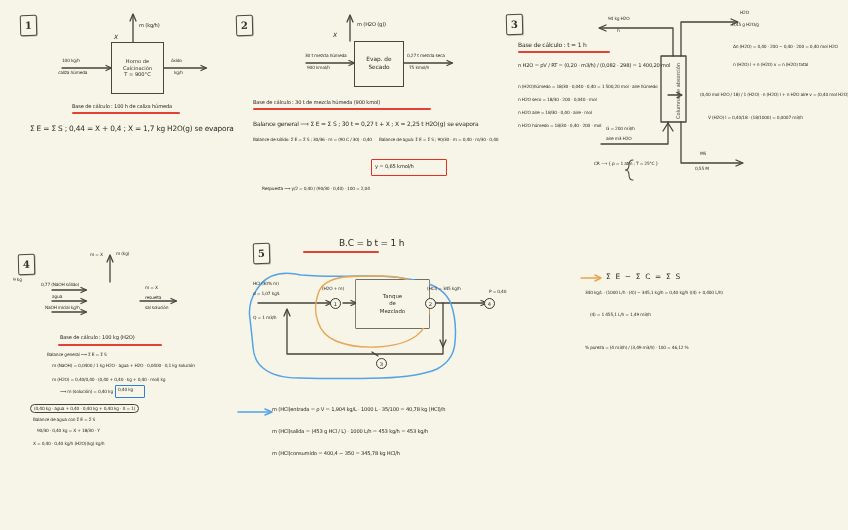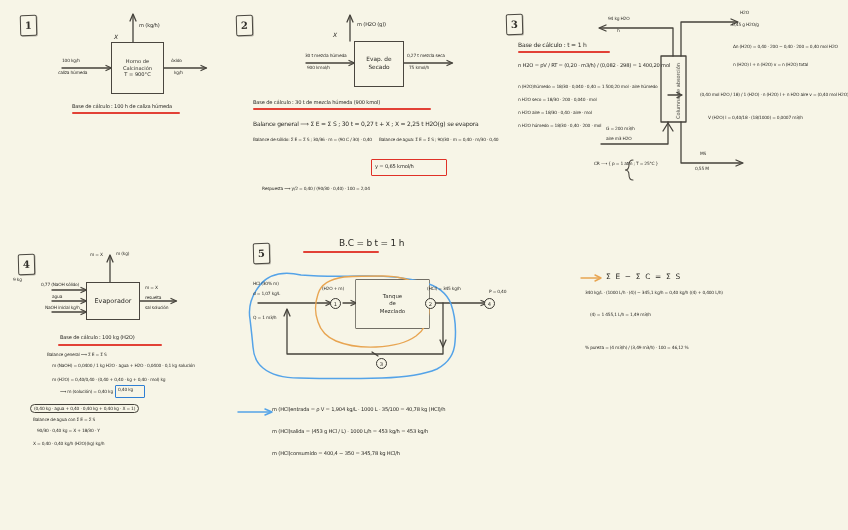--- a/index.html
+++ b/index.html
@@ -181,20 +181,21 @@
   <div class="hw sm ital" style="left:114px;top:33px;">X</div>
 
   <div class="hw tiny blur" style="left:62px;top:58px;">100 kg/h</div>
   <div class="hw tiny blur" style="left:58px;top:70px;">caliza húmeda</div>
   <div class="hw tiny blur" style="left:171px;top:58px;">óxido</div>
   <div class="hw tiny blur" style="left:174px;top:70px;">kg/h</div>
 
   <div class="hw xs blur" style="left:72px;top:103px;">Base de cálculo : 100 h de caliza húmeda</div>
   <div class="redline" style="left:72px;top:112px;width:108px;"></div>
 
+  <div class="hw md blur" style="left:30px;top:124px;">Σ E = Σ S ;   0,44 = X + 0,4 ;   X = 1,7 kg H2O(g) se evapora</div>
 
   <div class="numbox" style="left:236px;top:15px;">2</div>
 
   <div class="block blur" style="left:354px;top:41px;width:50px;height:46px;font-size:5.8px;">
     <span>Evap. de</span>
     <span>Secado</span>
   </div>
 
   <div class="hw xs blur" style="left:357px;top:21px;">m (H2O (g))</div>
   <div class="hw sm ital" style="left:333px;top:31px;">X</div>
@@ -240,23 +241,20 @@
   <div class="hw tiny blur" style="left:518px;top:110px;">n H2O aire = 18/30 · 0,40 · aire · mol</div>
   <div class="hw tiny blur" style="left:518px;top:123px;">n H2O húmedo = 18/30 · 0,40 · 200 · mol</div>
 
   <div class="hw tiny blur" style="left:733px;top:44px;">Δn (H2O) = 0,40 · 200 − 0,40 · 200 = 0,40 mol H2O</div>
   <div class="hw tiny blur" style="left:733px;top:62px;">n (H2O) l  +  n (H2O) v  =  n (H2O) total</div>
   <div class="hw tiny blur" style="left:700px;top:92px;">(0,40 mol H2O / 18) / 1 (H2O) · n (H2O) l + n H2O aire v = (0,40 mol H2O) / 18  mol</div>
   <div class="hw tiny blur" style="left:708px;top:115px;">V (H2O) l  =  0,40/18 · (18/1000) = 0,0007 m3/h</div>
 
   <div class="numbox" style="left:18px;top:254px;">4</div>
 
-  <div class="block blur" style="left:86px;top:282px;width:54px;height:38px;font-size:6.4px;">
-    <span>Evaporador</span>
-  </div>
 
   <div class="hw tiny blur" style="left:116px;top:251px;">m (kg)</div>
   <div class="hw tiny blur" style="left:90px;top:252px;">m = X</div>
   <div class="hw tiny blur" style="left:13px;top:277px;">9 kg</div>
 
   <div class="hw tiny blur" style="left:41px;top:282px;">0,77 (NaOH sólido)</div>
   <div class="hw tiny blur" style="left:52px;top:294px;">agua</div>
   <div class="hw tiny blur" style="left:45px;top:305px;">NaOH inicial kg/h</div>
 
   <div class="hw tiny blur" style="left:145px;top:285px;">m = X</div>

